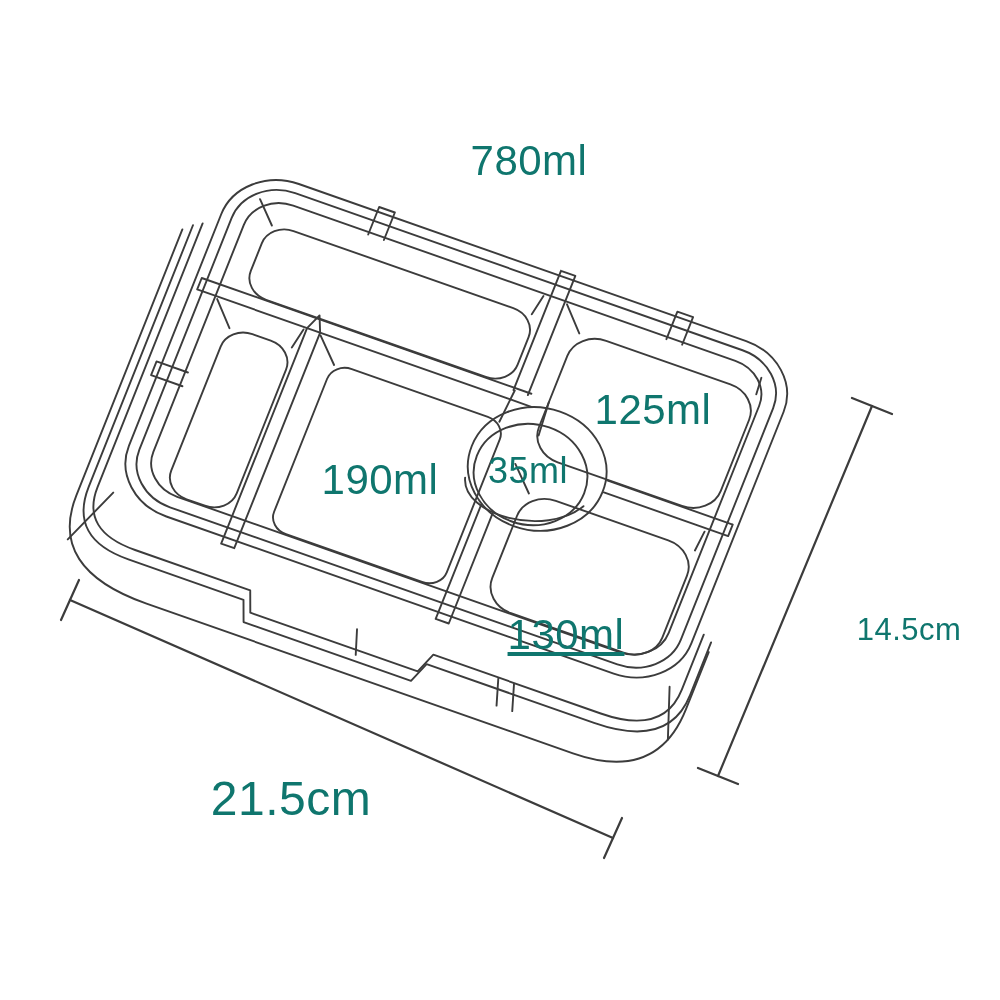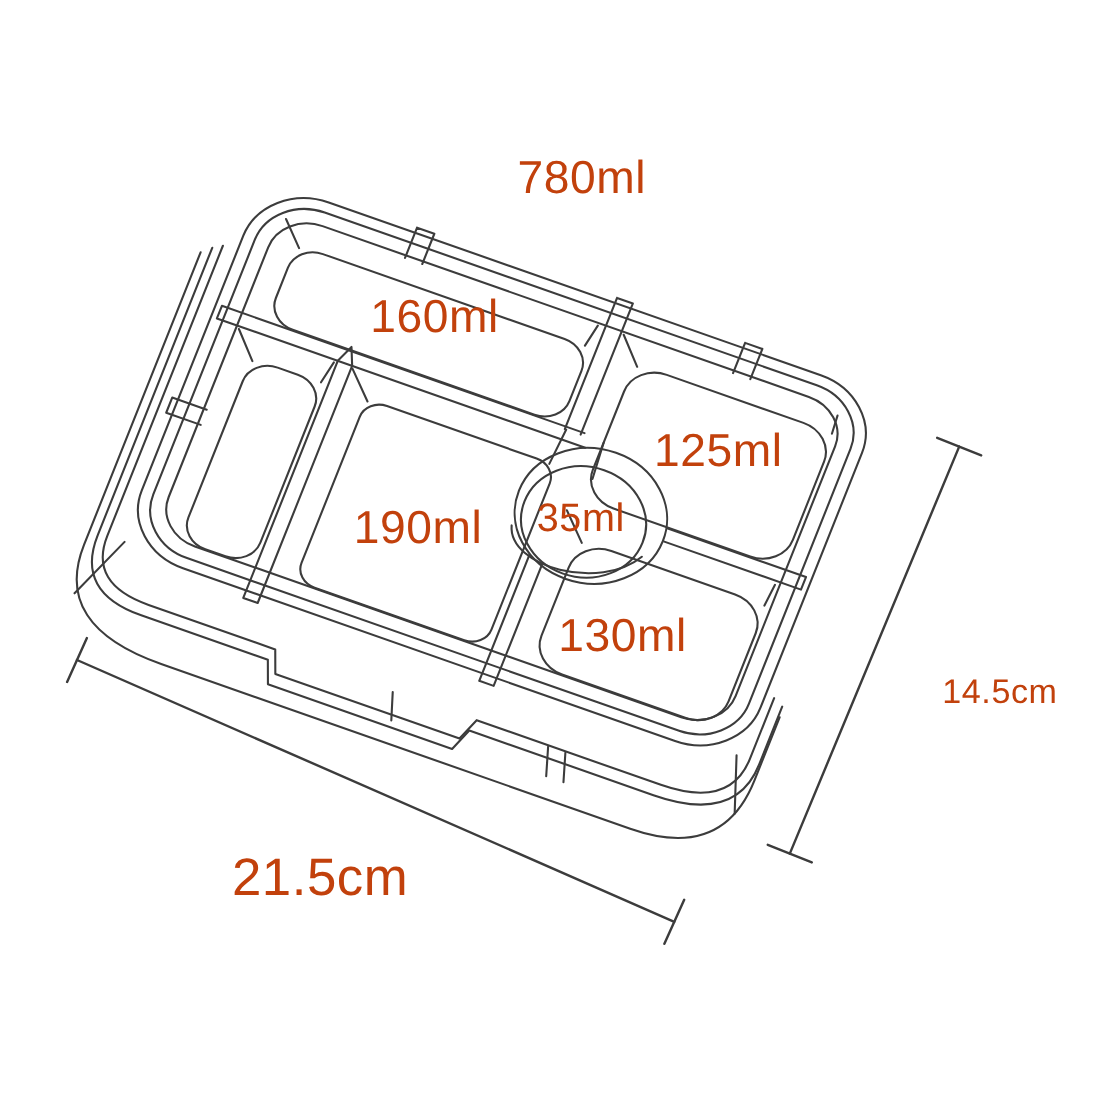--- a/index.html
+++ b/index.html
@@ -22,31 +22,31 @@
   }
   
   #tray-lines rect, #tray-lines path, #tray-lines circle {
     vector-effect: non-scaling-stroke;
   }
   .lbl {
     position: absolute;
     transform: translate(-50%, -50%);
     font-size: 42px;
     line-height: 1;
-    color: #c2410c;
+    color: #0f766e;
     white-space: nowrap;
     letter-spacing: 0.5px;
   }
   .lbl-total  { left: 529px; top: 161px; }
   .lbl-top    { left: 395px; top: 288px; }
   .lbl-left   { left: 218px; top: 410px; }
   .lbl-right  { left: 653px; top: 410px; }
   .lbl-center { left: 380px; top: 480px; }
   .lbl-well   { left: 528px; top: 471px; font-size: 36px; }
-  .lbl-bottom { left: 566px; top: 578px; }
+  .lbl-bottom { left: 566px; top: 635px; text-decoration: underline; }
   .lbl-width  { left: 291px; top: 799px; font-size: 48px; }
   .lbl-depth  { left: 909px; top: 629px; font-size: 31px; }
 </style>
 </head>
 <body>
 
 <div id="stage">
 
   <svg width="1000" height="1000" viewBox="0 0 1000 1000">
     <g fill="none" stroke="#3c3c3c" stroke-width="1.9" stroke-linecap="round" stroke-linejoin="round">
@@ -93,20 +93,19 @@
       <g stroke-width="2.2">
         <path d="M70,600 L613,838"></path>
         <path d="M79,580 L61,620 M622,818 L604,858"></path>
         <path d="M872,406 L718,776"></path>
         <path d="M892,414 L852,398 M738,784 L698,768"></path>
       </g>
     </g>
   </svg>
 
   <div class="lbl lbl-total">780ml</div>
-  <div class="lbl lbl-top">160ml</div>
   <div class="lbl lbl-right">125ml</div>
   <div class="lbl lbl-center">190ml</div>
   <div class="lbl lbl-well">35ml</div>
   <div class="lbl lbl-bottom">130ml</div>
   <div class="lbl lbl-width">21.5cm</div>
   <div class="lbl lbl-depth">14.5cm</div>
 </div>
 
 </body></html>

